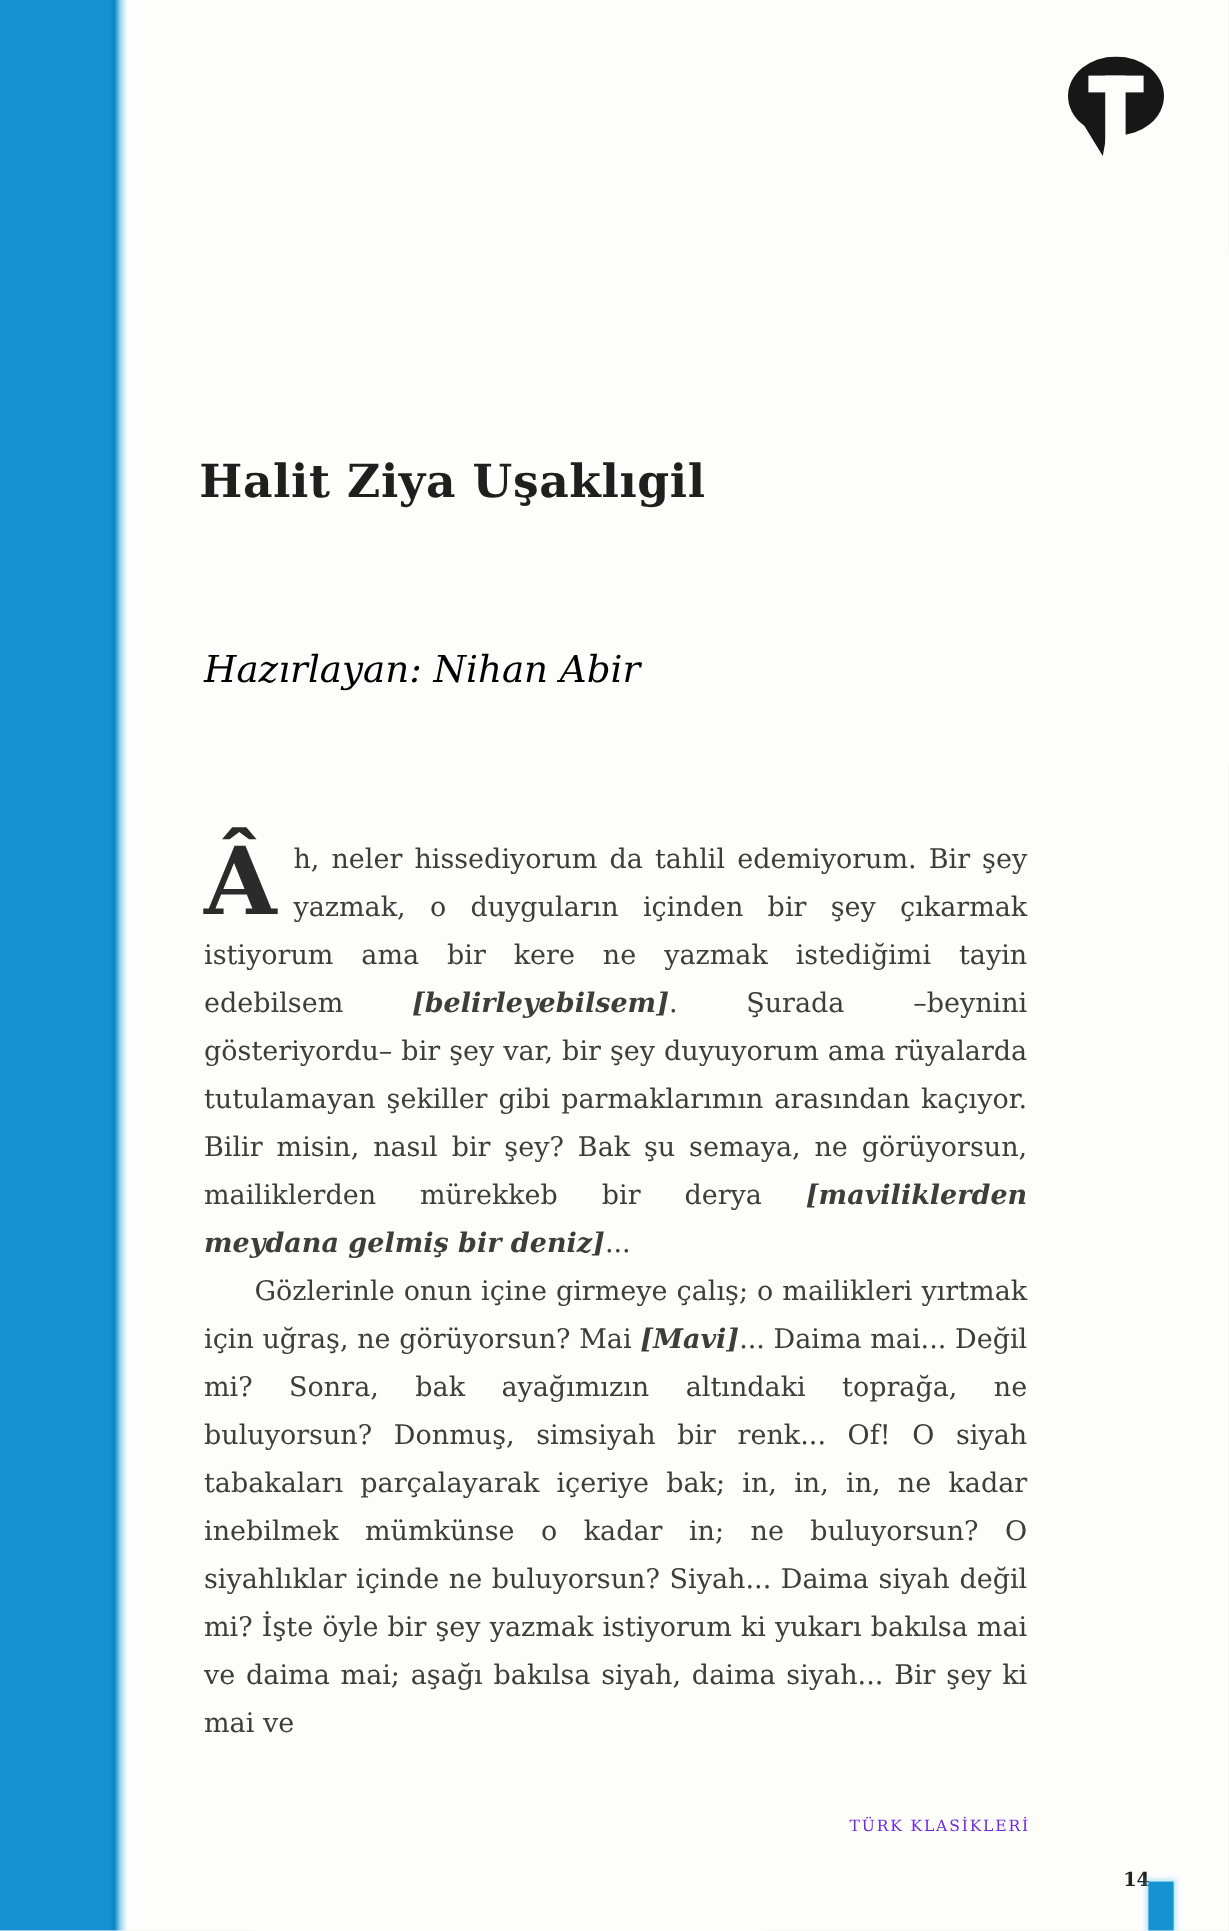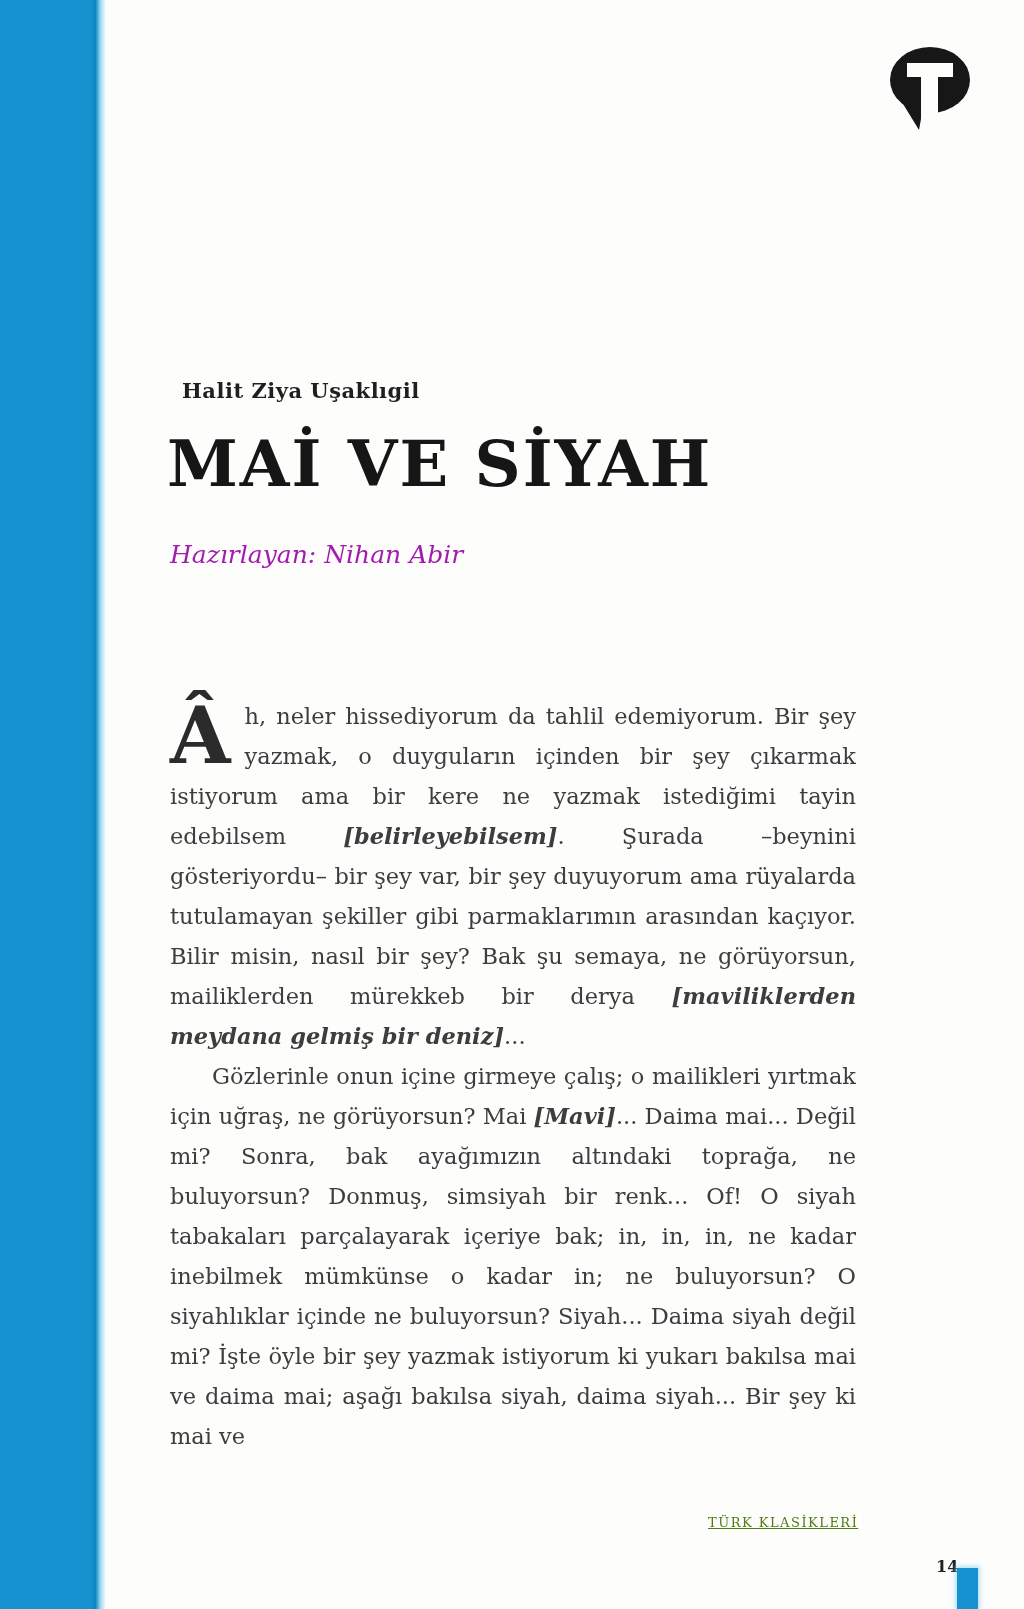--- a/index.html
+++ b/index.html
@@ -28,42 +28,42 @@
   }
   
   .logo {
     position: absolute;
     left: 890px; top: 47px;
     width: 80px; height: 85px;
   }
   
   .author {
     position: absolute;
-    left: 182px; top: 378px;
-    font-size: 21px;
+    left: 166px; top: 378px;
+    font-size: 38px;
     font-weight: bold;
     color: #1f1f1f;
     letter-spacing: 0.5px;
   }
   .title {
     position: absolute;
     left: 167px; top: 426px;
     margin: 0;
     font-size: 64px;
     font-weight: bold;
     color: #161616;
     letter-spacing: 2px;
     white-space: nowrap;
   }
   .prep {
     position: absolute;
     left: 170px; top: 540px;
     font-style: italic;
-    font-size: 25px;
-    color: #a21caf;
+    font-size: 31px;
+    color: #000000;
   }
   
   .body-text {
     position: absolute;
     left: 170px; top: 696px;
     width: 686px;
     font-size: 22.5px;
     line-height: 40px;
     color: #3d3d3d;
     text-align: justify;
@@ -85,22 +85,21 @@
   .body-text em {
     font-style: italic;
     font-weight: bold;
   }
   
   .series {
     position: absolute;
     left: 708px; top: 1515px;
     font-size: 13px;
     letter-spacing: 1.5px;
-    color: #4d7c0f;
-    text-decoration: underline;
+    color: #6d28d9;
   }
   .pagenum {
     position: absolute;
     left: 936px; top: 1511px;
     font-size: 16px;
     font-weight: bold;
     color: #222222;
     margin-top: 46px;
   }
   
@@ -123,21 +122,20 @@
     <svg width="80" height="85" viewBox="0 0 80 85" xmlns="http://www.w3.org/2000/svg">
       <ellipse cx="40" cy="33" rx="40" ry="33" fill="#171717"></ellipse>
       <path d="M 10 52 L 29 83 L 34 55 Z" fill="#171717"></path>
       <rect x="17" y="16" width="46" height="14" fill="#fdfdfc"></rect>
       <rect x="31" y="16" width="17" height="69" fill="#fdfdfc"></rect>
     </svg>
   </div>
 
   <div class="author">Halit Ziya Uşaklıgil</div>
 
-  <h1 class="title">MAİ VE SİYAH</h1>
 
   <div class="prep">Hazırlayan: Nihan Abir</div>
 
   <div class="body-text">
       <p class=""><span class="dropcap">Â</span><span>h, neler hissediyorum da tahlil edemiyorum. Bir şey yazmak, o duyguların içinden bir şey çıkarmak istiyorum ama bir kere ne yazmak istediğimi tayin edebilsem </span><em>[belirleyebilsem]</em><span>. Şurada –beynini gösteriyordu– bir şey var, bir şey duyuyorum ama rüyalarda tutulamayan şekiller gibi parmaklarımın arasından kaçıyor. Bilir misin, nasıl bir şey? Bak şu semaya, ne görüyorsun, mailiklerden mürekkeb bir derya </span><em>[maviliklerden meydana gelmiş bir deniz]</em><span>...</span></p>
       <p class="indent"><span>Gözlerinle onun içine girmeye çalış; o mailikleri yırtmak için uğraş, ne görüyorsun? Mai </span><em>[Mavi]</em><span>... Daima mai... Değil mi? Sonra, bak ayağımızın altındaki toprağa, ne buluyorsun? Donmuş, simsiyah bir renk... Of! O siyah tabakaları parçalayarak içeriye bak; in, in, in, ne kadar inebilmek mümkünse o kadar in; ne buluyorsun? O siyahlıklar içinde ne buluyorsun? Siyah... Daima siyah değil mi? İşte öyle bir şey yazmak istiyorum ki yukarı bakılsa mai ve daima mai; aşağı bakılsa siyah, daima siyah... Bir şey ki mai ve</span></p>
     </div>
 
   <span class="series">TÜRK KLASİKLERİ</span>
   <span class="pagenum">14</span>

